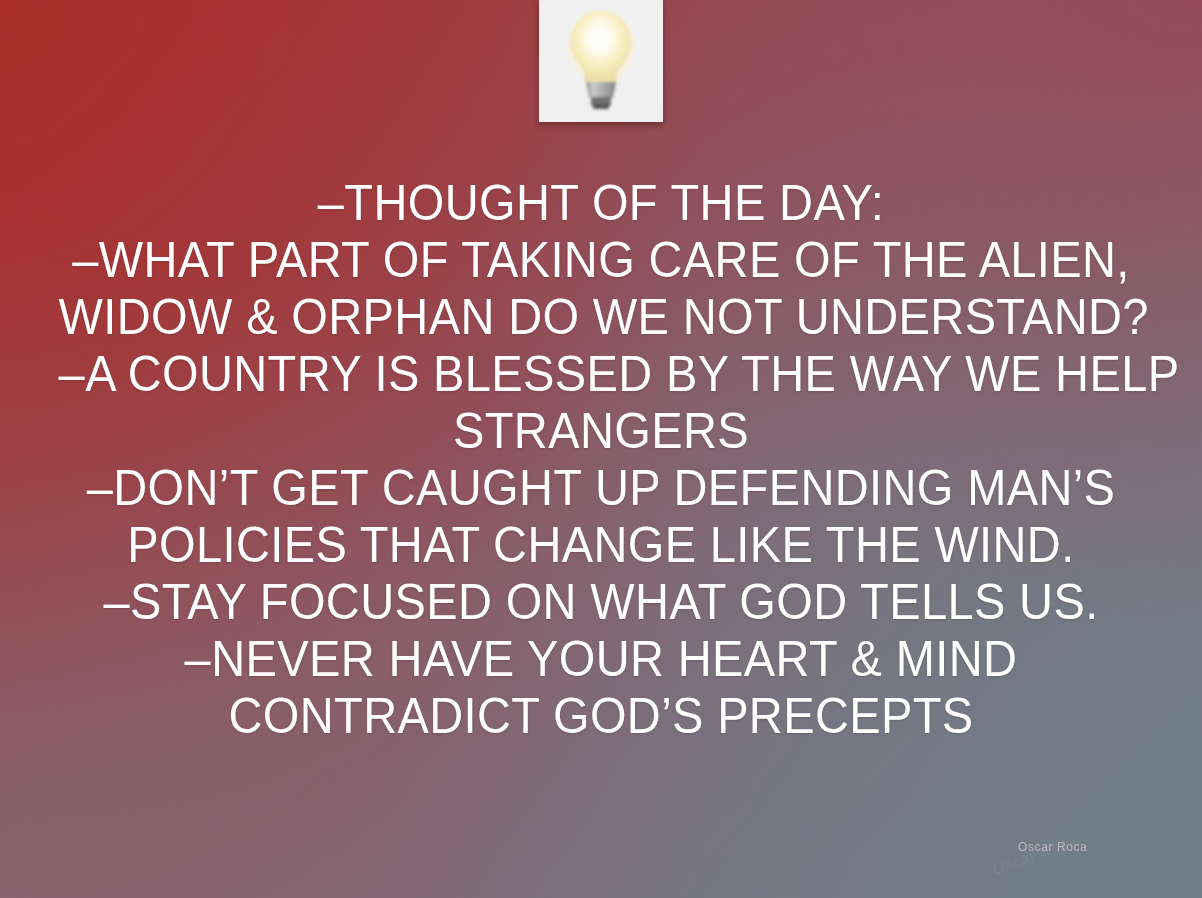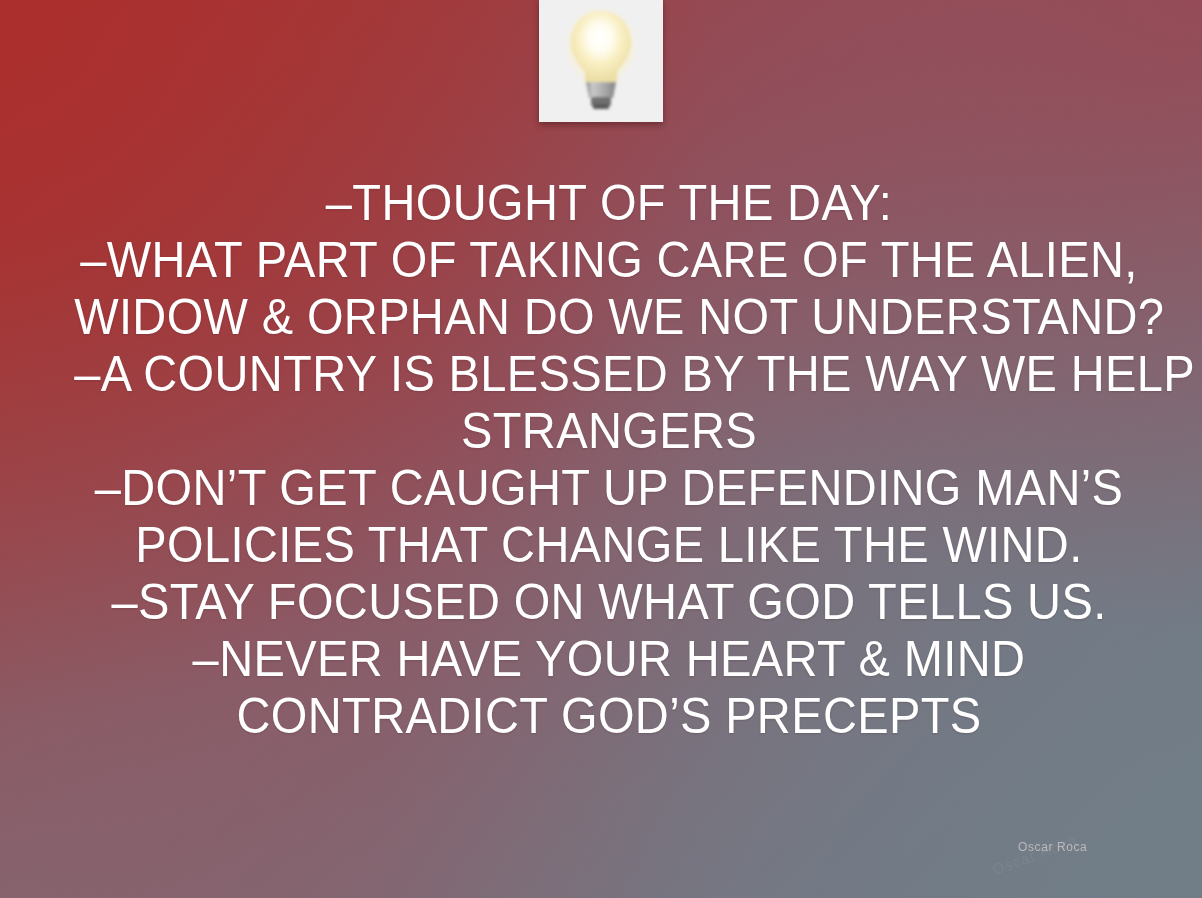--- a/index.html
+++ b/index.html
@@ -60,21 +60,21 @@
   }
   #bulb-frame svg {
     display: block;
     width: 100%;
     height: 100%;
   }
 
   
   #quote {
     position: absolute;
-    left: 16px;
+    left: 0;
     right: 0;
     top: 175px;
     z-index: 4;
     text-align: center;
     padding: 0 24px;
     box-sizing: border-box;
   }
   .quote-line {
     color: #ffffff;
     font-size: 50px;

